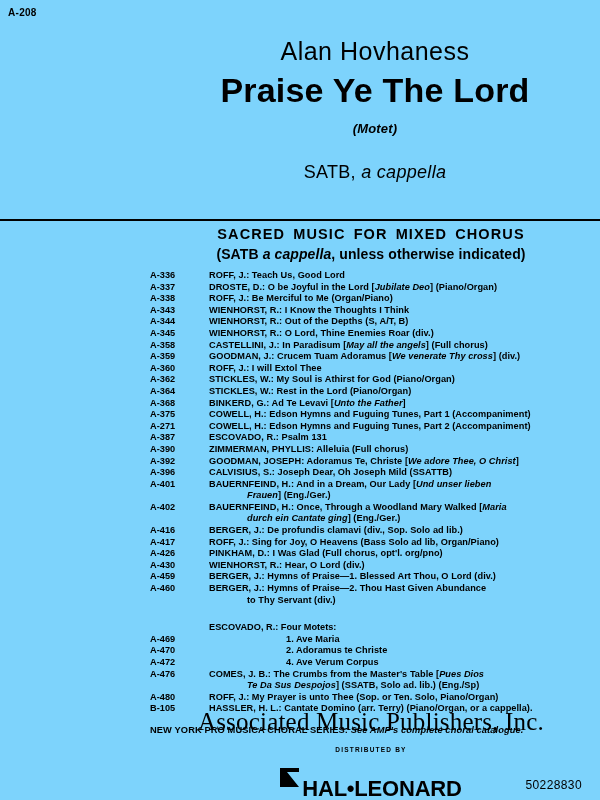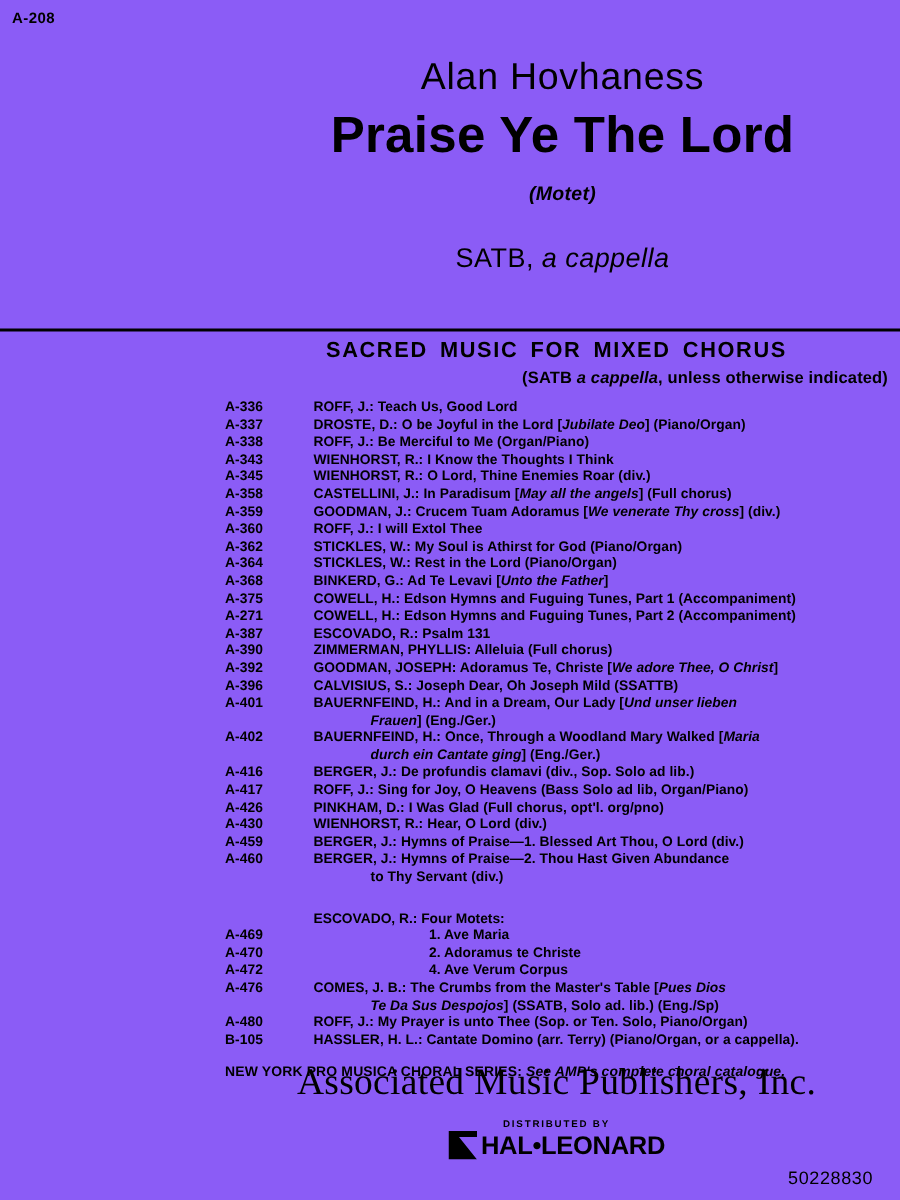--- a/index.html
+++ b/index.html
@@ -9,21 +9,21 @@
     background: #ffffff;
   }
   body {
     font-family: "Liberation Sans", sans-serif;
     color: #000000;
   }
   #page {
     position: relative;
     width: 600px;
     height: 800px;
-    background: #8b5cf6;
+    background: #7dd3fc;
     overflow: hidden;
   }
 
   
   .cat-id {
     position: absolute;
     left: 8px;
     top: 7px;
     font-size: 10px;
     font-weight: 700;
@@ -115,22 +115,22 @@
   }
   .cat-head {
     text-align: center;
     font-size: 14.5px;
     font-weight: 700;
     letter-spacing: 1.1px;
     word-spacing: 3px;
     margin-bottom: 4px;
   }
   .cat-subhead {
-    text-align: right;
-    font-size: 11px;
+    text-align: center;
+    font-size: 14px;
     font-weight: 700;
     letter-spacing: 0.1px;
     margin-bottom: 8px;
   }
   .cat-subhead i { font-style: italic; }
 
   .cat-list {
     margin: 0;
     padding: 0;
     list-style: none;
@@ -211,24 +211,25 @@
     align-items: center;
     gap: 3px;
   }
   .hl-mark {
     display: inline-block;
     width: 19px;
     height: 19px;
     position: relative;
   }
   .hl-word {
-    font-size: 17px;
+    font-size: 22px;
     font-weight: 700;
     letter-spacing: -0.2px;
     line-height: 1;
+    margin-top: 24px;
   }
 
   .barcode-num {
     position: absolute;
     right: 18px;
     top: 778px;
     font-size: 12px;
     font-weight: 400;
     letter-spacing: 0.4px;
     z-index: 2;
@@ -264,20 +265,24 @@
           <span class="cat-num">A-337</span>
           <span class="cat-txt">DROSTE, D.: O be Joyful in the Lord [<i>Jubilate Deo</i>] (Piano/Organ)</span>
         </li>
         <li class="cat-row">
           <span class="cat-num">A-338</span>
           <span class="cat-txt">ROFF, J.: Be Merciful to Me (Organ/Piano)</span>
         </li>
         <li class="cat-row">
           <span class="cat-num">A-343</span>
           <span class="cat-txt">WIENHORST, R.: I Know the Thoughts I Think</span>
+        </li>
+        <li class="cat-row">
+          <span class="cat-num">A-344</span>
+          <span class="cat-txt">WIENHORST, R.: Out of the Depths (S, A/T, B)</span>
         </li>
         <li class="cat-row">
           <span class="cat-num">A-345</span>
           <span class="cat-txt">WIENHORST, R.: O Lord, Thine Enemies Roar (div.)</span>
         </li>
         <li class="cat-row">
           <span class="cat-num">A-358</span>
           <span class="cat-txt">CASTELLINI, J.: In Paradisum [<i>May all the angels</i>] (Full chorus)</span>
         </li>
         <li class="cat-row">

